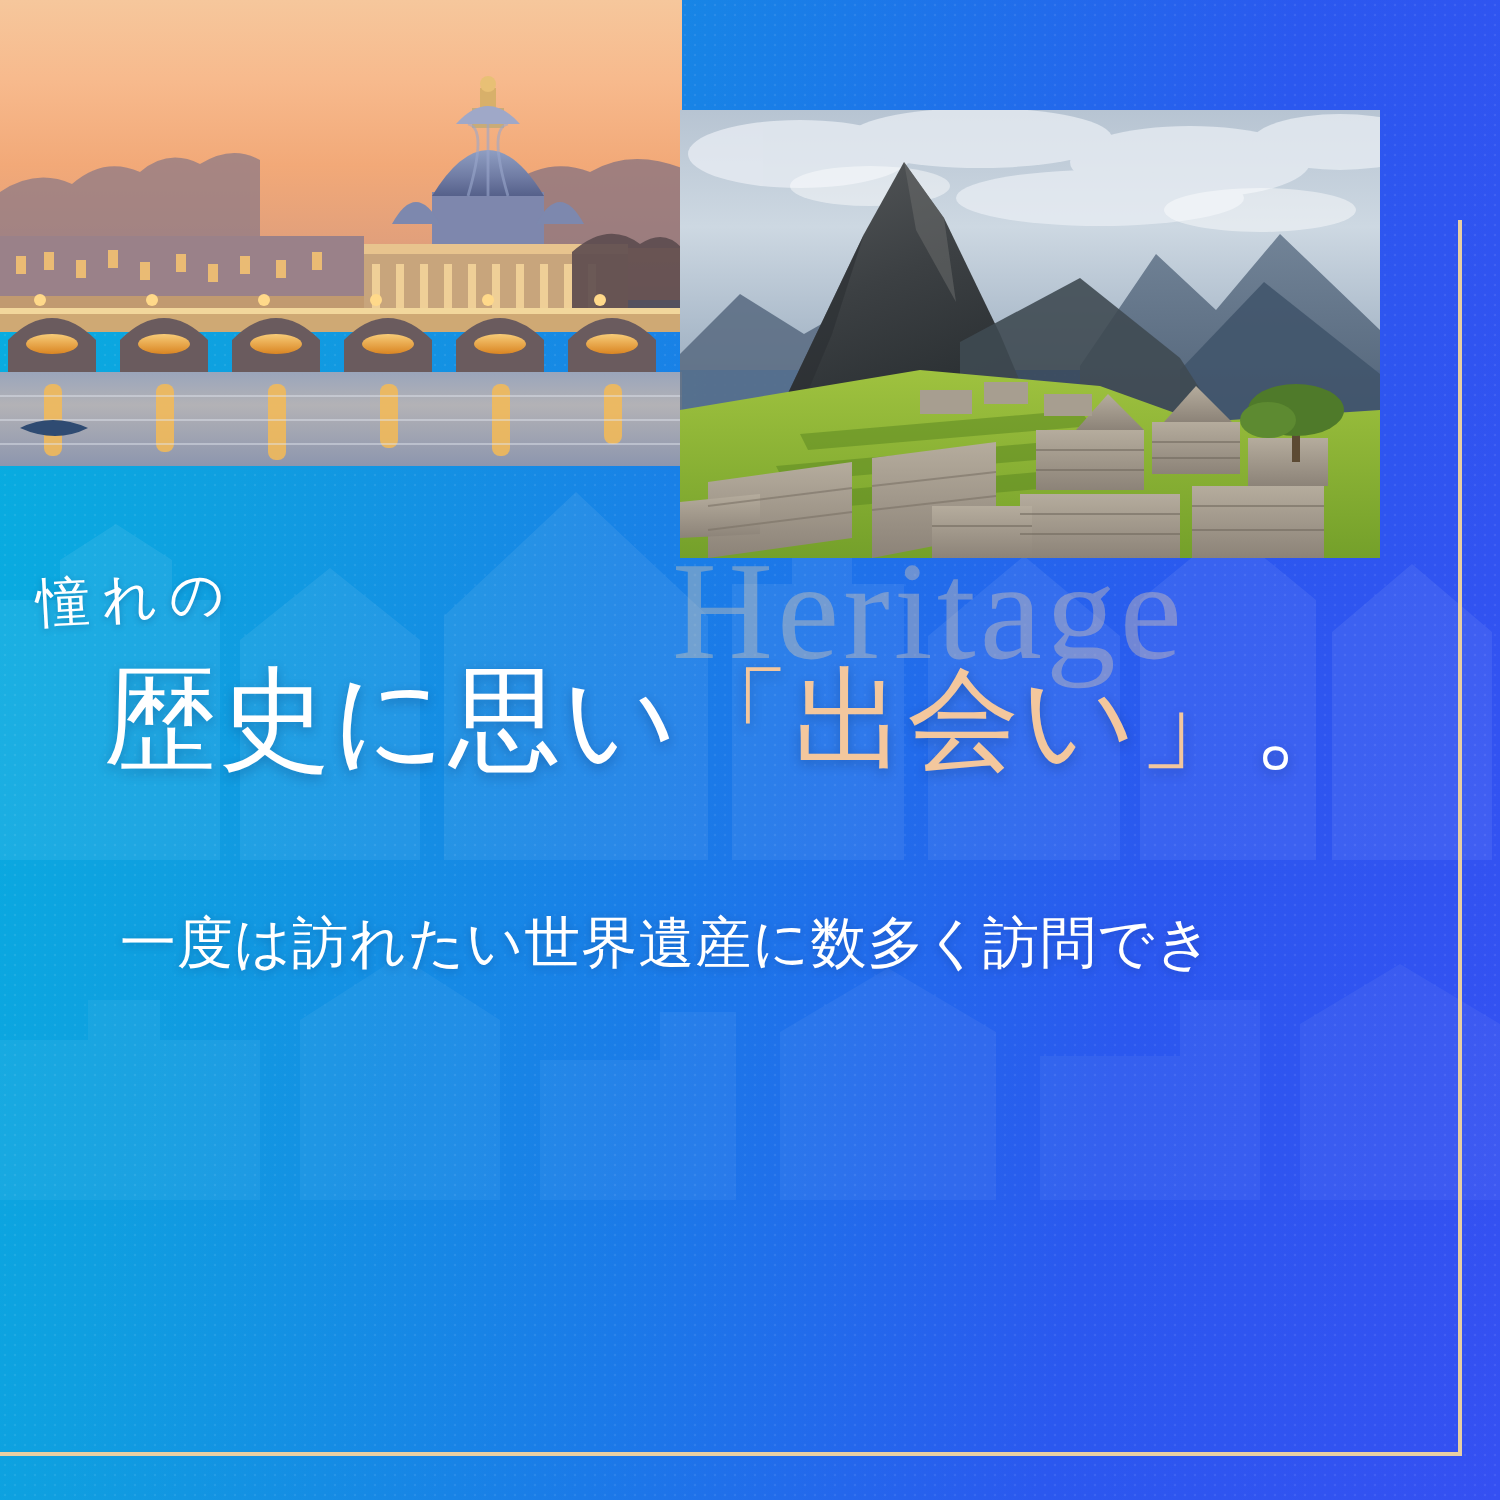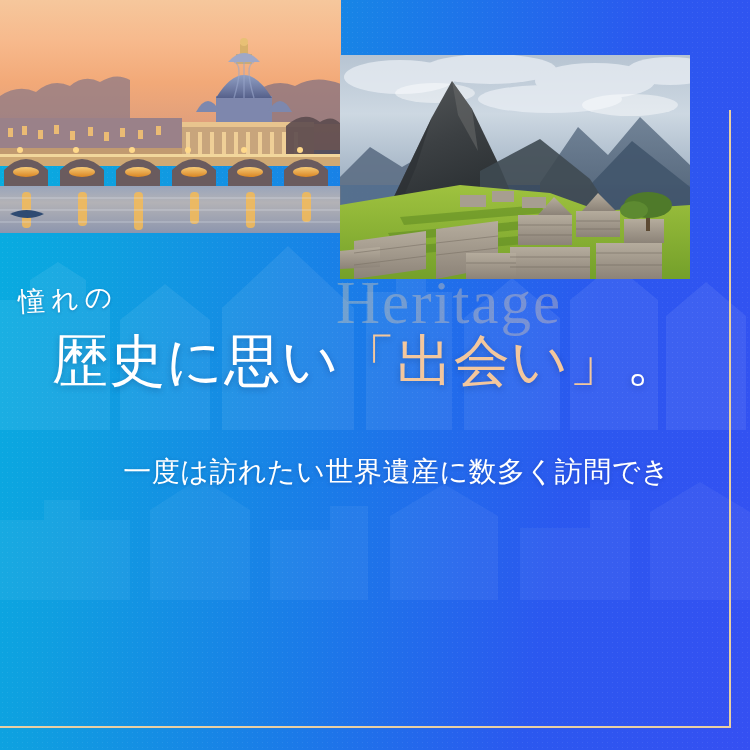--- a/index.html
+++ b/index.html
@@ -51,21 +51,21 @@
   .photo-rome  { left:0px;   top:0px;  width:341px; height:233px; z-index:6; }
   .photo-machu { left:340px; top:55px; width:350px; height:224px; z-index:7; }
 
   .photo > svg { display:block; width:100%; height:100%; }
 
   
   .watermark-heritage {
     position:absolute;
     left:336px; top:272px;
     font-family:"Liberation Serif", serif;
-    font-size:61px;
+    font-size:70px;
     line-height:1;
     letter-spacing:2px;
     color:#f2d3a8;
     opacity:.36;
     white-space:nowrap;
     z-index:8;
     pointer-events:none;
   }
 
   .eyebrow {
@@ -101,21 +101,21 @@
     left:60px; top:447px;
     width:610px;
     z-index:10;
     font-family:"DejaVu Sans", sans-serif;
     font-size:28px;
     line-height:50px;
     letter-spacing:.5px;
     color:#ffffff;
     text-shadow:0 1px 4px rgba(0,40,95,.25);
   }
-  .body-copy p { white-space:nowrap;text-align:right; }
+  .body-copy p { white-space:nowrap; }
 </style>
 </head>
 <body>
 
 <div class="stage">
 
   <svg class="bg-buildings" viewBox="0 0 750 750" preserveAspectRatio="none">
     <g fill="#ffffff" opacity="0.55">
 
       <path d="M0 430 L0 300 L30 300 L30 280 L58 262 L86 280 L86 300 L110 300 L110 430 Z"></path>

